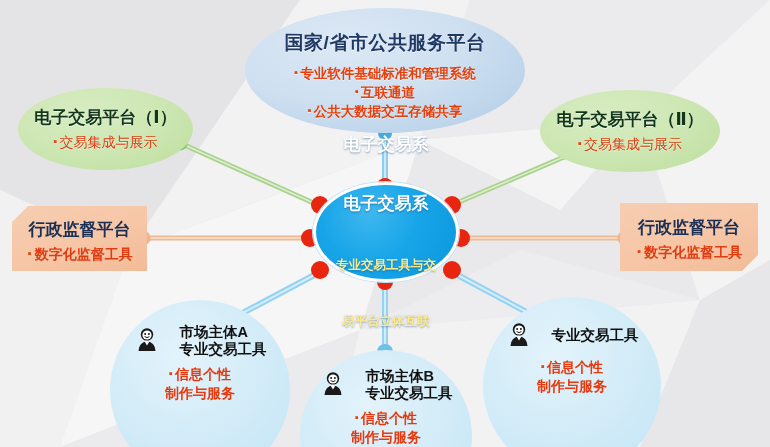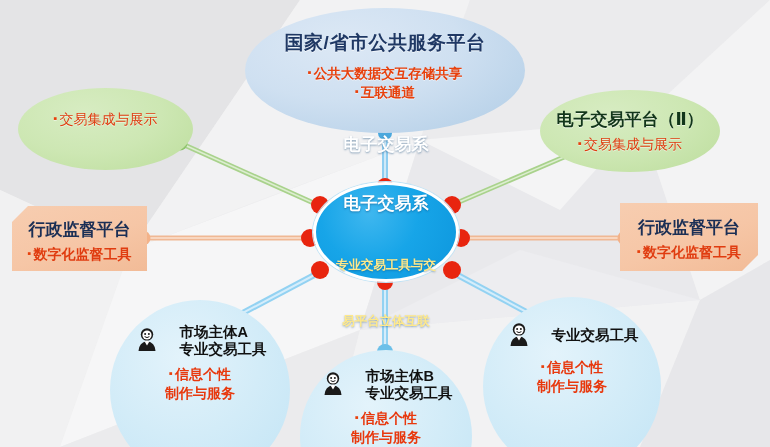--- a/index.html
+++ b/index.html
@@ -39,20 +39,21 @@
   .ell-green{
     border-radius:50%;
     background:radial-gradient(ellipse at 38% 30%, #d7ecc2 0%, #cde7b3 50%, #bcdd9c 100%);
   }
   .ell-green .t1{color:#12361a;font-weight:bold;font-size:17px;text-shadow:0 1px 0 rgba(255,255,255,.6);}
   .ell-green .t2{color:#e03c10;font-weight:normal;font-size:14px;text-shadow:0 1px 0 rgba(255,255,255,.5);}
 
   
   .box-orange{
     background:linear-gradient(160deg,#f7cdb0 0%,#f6c6a6 55%,#f2bb97 100%);
+    font-family:Liberation Mono, monospace;
   }
   .box-orange.cut-tl{clip-path:polygon(16px 0,100% 0,100% 100%,0 100%,0 16px);}
   .box-orange.cut-br{clip-path:polygon(0 0,100% 0,100% calc(100% - 16px),calc(100% - 16px) 100%,0 100%);}
   .box-orange .t1{color:#1b2f55;font-weight:bold;font-size:17px;}
   .box-orange .t2{color:#e03c10;font-weight:bold;font-size:14px;}
 
   
   .core{
     border-radius:50%;
     background:radial-gradient(circle at 38% 30%, #3fb7ef 0%, #17a5e8 45%, #0d96dd 100%);
@@ -144,29 +145,33 @@
       <circle cx="452" cy="205" r="9" fill="#e8250f"></circle>
       <circle cx="461" cy="238" r="9" fill="#e8250f"></circle>
       <circle cx="452" cy="270" r="9" fill="#e8250f"></circle>
     </svg>
   </div>
 
   <div class="node ell-blue" style="left:245px;top:8px;width:280px;height:125px;padding-top:22px;">
     <div class="t1">国家/省市公共服务平台</div>
     <div style="margin-top:8px;">
       <div class="line">
-        <span class="bullet">▪</span><span>公共大数据交互存储共享</span>
+        <span class="bullet">▪</span><span>专业软件基础标准和管理系统</span>
       </div>
       <div class="line">
         <span class="bullet">▪</span><span>互联通道</span>
       </div>
+      <div class="line">
+        <span class="bullet">▪</span><span>公共大数据交互存储共享</span>
+      </div>
     </div>
   </div>
 
   <div class="node ell-green" style="left:18px;top:88px;width:175px;height:82px;padding-top:18px;">
+    <div class="t1">电子交易平台（Ⅰ）</div>
     <div class="t2" style="margin-top:5px;">
       <span class="bullet">▪</span><span>交易集成与展示</span>
     </div>
   </div>
 
   <div class="node ell-green" style="left:540px;top:90px;width:180px;height:82px;padding-top:18px;">
     <div class="t1">电子交易平台（Ⅱ）</div>
     <div class="t2" style="margin-top:5px;">
       <span class="bullet">▪</span><span>交易集成与展示</span>
     </div>

